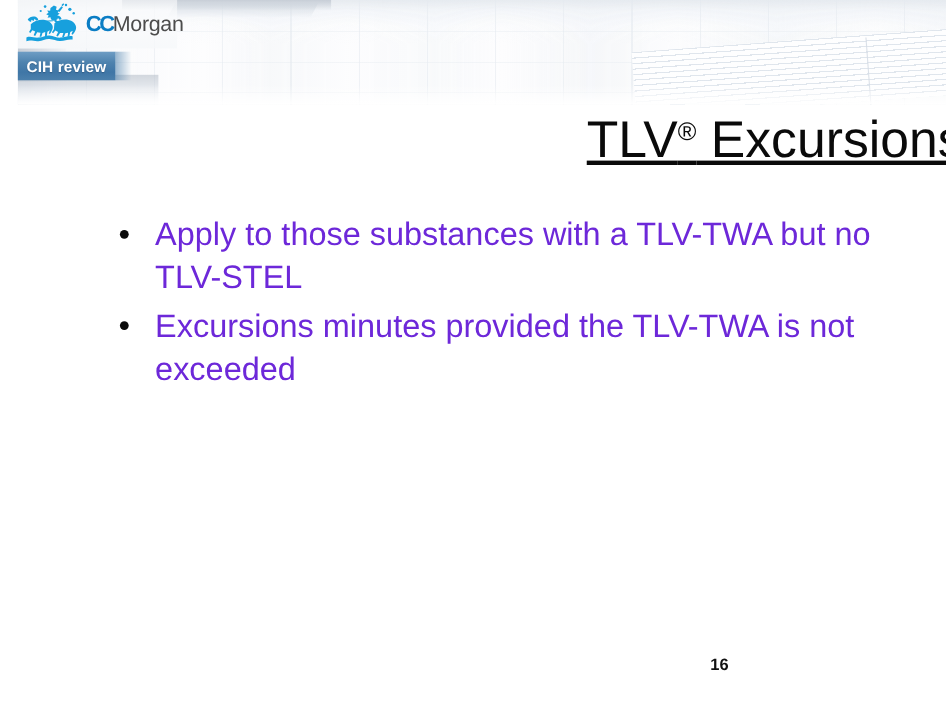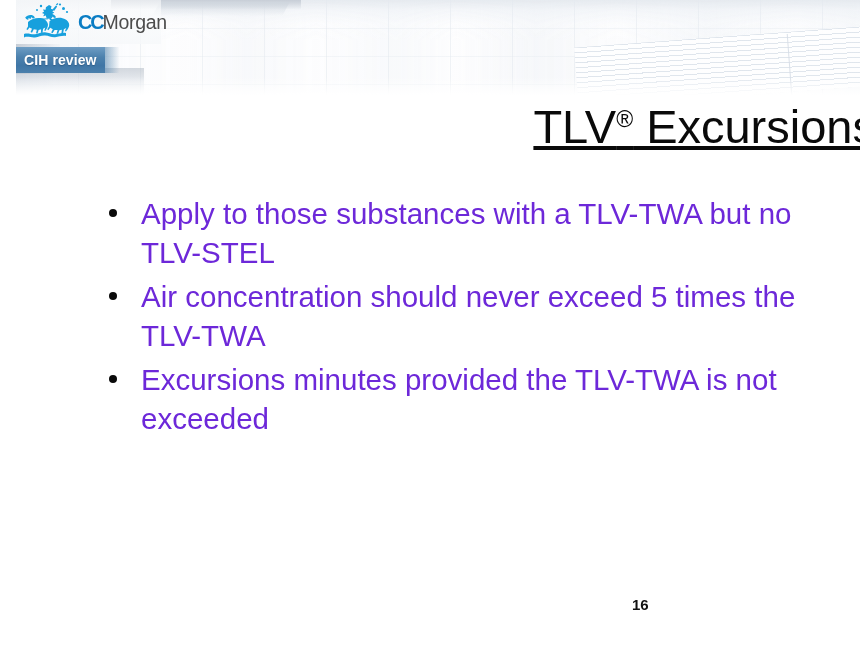--- a/index.html
+++ b/index.html
@@ -211,20 +211,21 @@
   .bullet-text {
     display: block;
   }
 
   
   .slide-number {
     position: absolute;
     left: 616px;
     top: 596px;
     width: 44px;
+    text-align: center;
     font-size: 15px;
     line-height: 18px;
     color: #111111;
     font-weight: bold;
   }
 </style>
 </head>
 <body>
 
 <div class="slide">
@@ -282,23 +283,19 @@
 
   <div class="slide-title"><span>TLV</span><span class="reg">®</span><span> Excursions</span></div>
 
   <div class="body-list">
     <div class="bullet-row">
       <span class="bullet-dot"></span>
       <span class="bullet-text">Apply to those substances with a TLV-TWA but no TLV-STEL</span>
     </div>
     <div class="bullet-row">
       <span class="bullet-dot"></span>
-      <span class="bullet-text">Air concentration should never exceed 5 times the TLV-TWA</span>
-    </div>
-    <div class="bullet-row">
-      <span class="bullet-dot"></span>
       <span class="bullet-text">Excursions minutes provided the TLV-TWA is not exceeded</span>
     </div>
   </div>
 
   <div class="slide-number">16</div>
 
 </div>
 
 </body></html>

